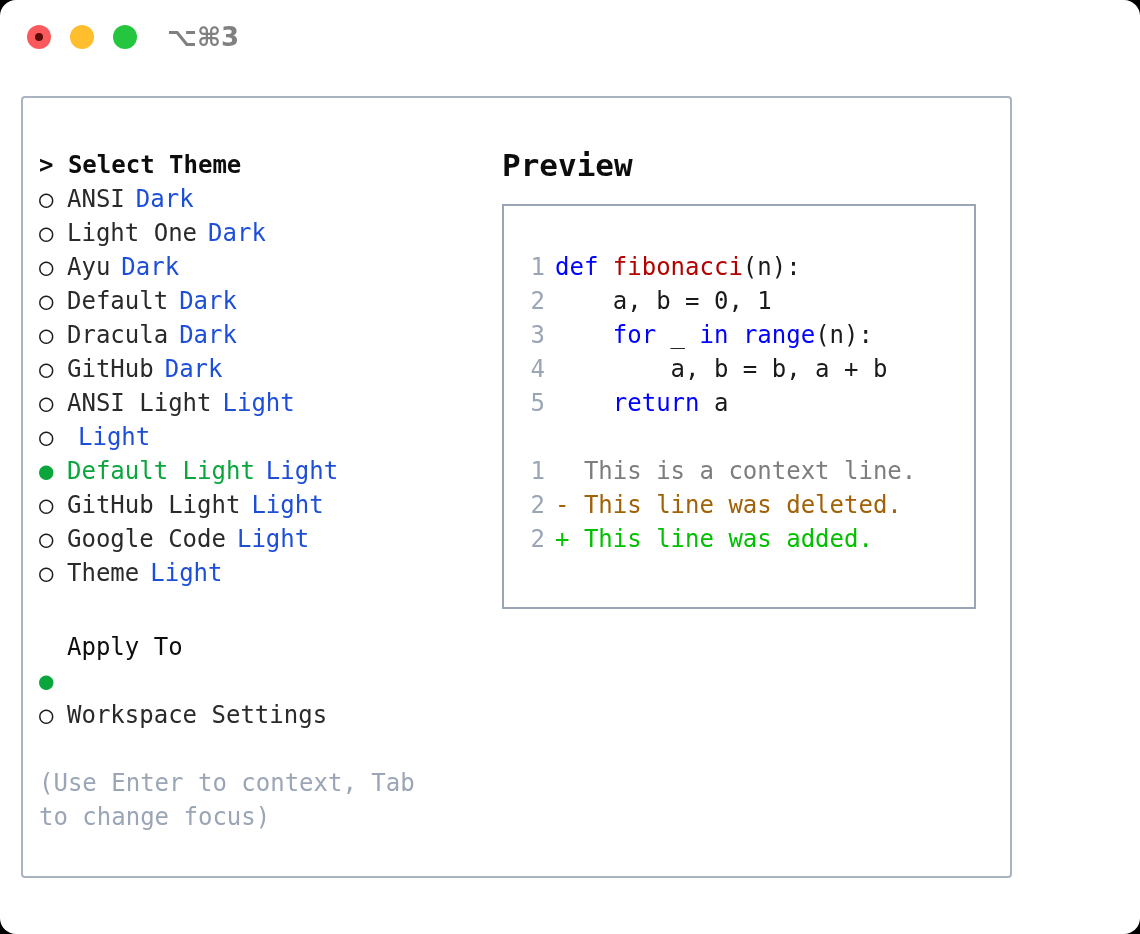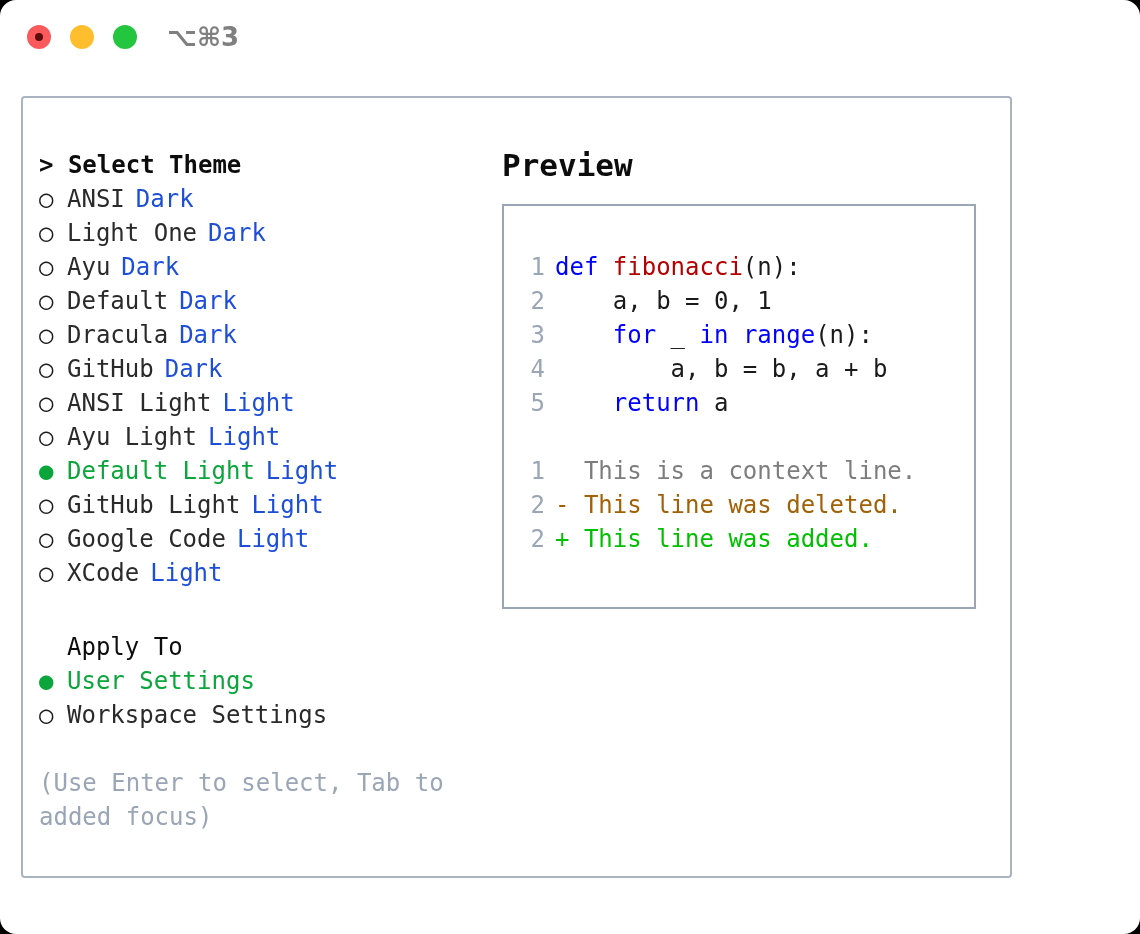--- a/index.html
+++ b/index.html
@@ -191,38 +191,38 @@
     <div class="col-left">
       <div class="section-header">&gt; Select Theme</div>
       <div id="theme-list">
           <div class="row"><span class="marker">○</span><span class="label">ANSI</span><span class="tag">Dark</span></div>
           <div class="row"><span class="marker">○</span><span class="label">Light One</span><span class="tag">Dark</span></div>
           <div class="row"><span class="marker">○</span><span class="label">Ayu</span><span class="tag">Dark</span></div>
           <div class="row"><span class="marker">○</span><span class="label">Default</span><span class="tag">Dark</span></div>
           <div class="row"><span class="marker">○</span><span class="label">Dracula</span><span class="tag">Dark</span></div>
           <div class="row"><span class="marker">○</span><span class="label">GitHub</span><span class="tag">Dark</span></div>
           <div class="row"><span class="marker">○</span><span class="label">ANSI Light</span><span class="tag">Light</span></div>
-          <div class="row"><span class="marker">○</span><span class="label">Ayu Light</span><span class="tag">Light</span></div>
+          <div class="row"><span class="marker">○</span><span class="tag">Light</span></div>
           <div class="row selected"><span class="marker filled">●</span><span class="label">Default Light</span><span class="tag">Light</span></div>
           <div class="row"><span class="marker">○</span><span class="label">GitHub Light</span><span class="tag">Light</span></div>
           <div class="row"><span class="marker">○</span><span class="label">Google Code</span><span class="tag">Light</span></div>
-          <div class="row"><span class="marker">○</span><span class="label">XCode</span><span class="tag">Light</span></div>
+          <div class="row"><span class="marker">○</span><span class="label">Theme</span><span class="tag">Light</span></div>
         </div>
 
       <div class="spacer-lg"></div>
 
       <div class="section-header indent">Apply To</div>
       <div id="apply-list">
-          <div class="row selected"><span class="marker filled">●</span><span class="label">User Settings</span></div>
+          <div class="row selected"><span class="marker filled">●</span></div>
           <div class="row"><span class="marker">○</span><span class="label">Workspace Settings</span></div>
         </div>
 
       <div class="spacer-md"></div>
 
-      <div class="hint">(Use Enter to select, Tab to added focus)</div>
+      <div class="hint">(Use Enter to context, Tab to change focus)</div>
     </div>
 
     <div class="col-right">
       <div class="preview-title">Preview</div>
       <div class="preview-box">
         <div class="code" id="code-block"><div class="code-line"><span class="lineno">1</span><span class="src"><span class="kw">def</span><span class="src"> </span><span class="fn">fibonacci</span><span class="src">(n):</span></span></div><div class="code-line"><span class="lineno">2</span><span class="src"><span class="src">    a, b = 0, 1</span></span></div><div class="code-line"><span class="lineno">3</span><span class="src"><span class="src">    </span><span class="kw">for</span><span class="src"> _ </span><span class="kw">in</span><span class="src"> </span><span class="kw">range</span><span class="src">(n):</span></span></div><div class="code-line"><span class="lineno">4</span><span class="src"><span class="src">        a, b = b, a + b</span></span></div><div class="code-line"><span class="lineno">5</span><span class="src"><span class="src">    </span><span class="kw">return</span><span class="src"> a</span></span></div><div class="blank-line"></div><div class="code-line"><span class="lineno">1</span><span class="src diff-ctx">  This is a context line.</span></div><div class="code-line"><span class="lineno">2</span><span class="src diff-del">- This line was deleted.</span></div><div class="code-line"><span class="lineno">2</span><span class="src diff-add">+ This line was added.</span></div></div>
       </div>
     </div>
 
   </div>

